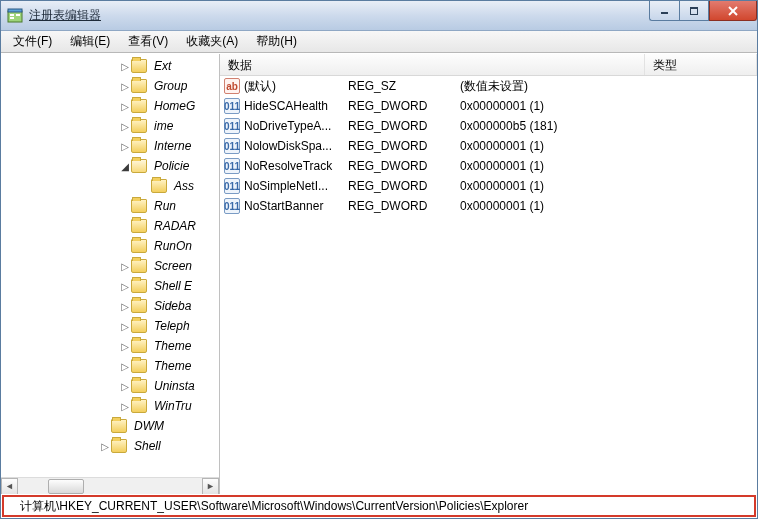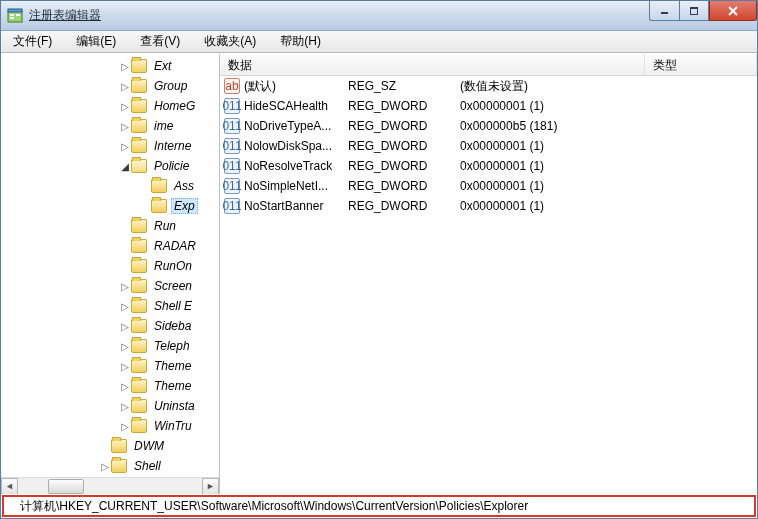--- a/index.html
+++ b/index.html
@@ -7,21 +7,21 @@
   .window { width: 758px; height: 519px; background: #fff; border: 1px solid #5a7ca0; display: flex; flex-direction: column; }
   .titlebar { height: 30px; background: linear-gradient(to bottom, #e8eef7 0%, #cddaec 50%, #b8cbe3 100%); display: flex; align-items: center; padding: 0 0 0 6px; position: relative; border-bottom: 1px solid #8ea7c4; }
   .titlebar .app-icon { width: 16px; height: 16px; margin-right: 6px; }
   .titlebar .title { color: #1f2b3a; text-decoration: underline; }
   .win-controls { position: absolute; right: 0; top: 0; display: flex; height: 20px; }
   .win-btn { width: 30px; height: 20px; border: 1px solid #5a7ca0; border-top: none; display: flex; align-items: center; justify-content: center; font-family: Arial; font-size: 12px; }
   .win-min { background: linear-gradient(#e9eef6,#c7d6ea); border-right:none; border-bottom-left-radius:3px;}
   .win-max { background: linear-gradient(#e9eef6,#c7d6ea);}
   .win-close { width: 48px; background: linear-gradient(#e27b6f,#d1472e); color: #fff; border-color:#8b2f22; border-bottom-right-radius:3px; }
   .win-max .sq { width:8px; height:8px; border:1px solid #2b3f57; border-top-width:2px;}
-  .menubar { height: 22px; background: linear-gradient(#f7f7f7,#e7e7e7); border-bottom: 1px solid #b8b8b8; display: flex; align-items: center; padding: 0 4px; gap: 8px; }
+  .menubar { height: 22px; background: linear-gradient(#f7f7f7,#e7e7e7); border-bottom: 1px solid #b8b8b8; display: flex; align-items: center; padding: 0 4px; gap: 2px; }
   .menubar .menu-item { padding: 2px 8px; cursor: default; }
   .content { flex: 1; display: flex; overflow: hidden; border-top: 1px solid #fff; }
   .tree-pane { width: 219px; height: 100%; overflow: hidden; border-right: 1px solid #c0c0c0; background: #fff; position: relative; display:flex; flex-direction:column;}
   .tree-scroll { flex:1; overflow:hidden; position:relative; }
   .tree { position: absolute; left: 0; top: 0; white-space: nowrap; padding-top:2px;}
   .tree-row { height: 20px; display: flex; align-items: center; }
   .tri { display: inline-block; width: 12px; text-align: center; color: #6b6b6b; font-size: 10px; cursor: default;}
   .tri.open { color:#3b3b3b; }
   .folder { width: 16px; height: 14px; background: linear-gradient(#fff2c4,#f3cf5e); border: 1px solid #c9a93b; border-radius: 1px 1px 2px 2px; position: relative; margin-right: 4px; flex:none;}
   .folder::before { content:''; position:absolute; top:-3px; left:0; width:7px; height:3px; background:#f3cf5e; border:1px solid #c9a93b; border-bottom:none; border-radius:1px 1px 0 0;}
@@ -33,21 +33,21 @@
   .hscroll .track { flex:1; height:17px; position:relative; }
   .hscroll .thumb { position:absolute; left:30px; top:1px; width:36px; height:15px; background:linear-gradient(#fdfdfd,#d9d9d9); border:1px solid #aeaeae; border-radius:2px;}
   .list-pane { flex: 1; background: #fff; overflow: hidden; }
   .list-header { height: 22px; display: flex; background: linear-gradient(#fdfdfd,#efefef); border-bottom: 1px solid #d8d8d8; }
   .list-header .col { padding: 3px 8px; border-right: 1px solid #e2e2e2; }
   .col-name { width: 120px; } .col-type { width: 112px; } .col-data { flex: 1; }
   .list-body .row { height: 20px; display: flex; align-items: center; }
   .list-body .row .c-name { width: 120px; padding-left: 4px; display: flex; align-items: center; overflow:hidden; white-space:nowrap; text-overflow:ellipsis;}
   .list-body .row .c-type { width: 112px; padding-left: 8px; }
   .list-body .row .c-data { flex: 1; padding-left: 8px; }
-  .reg-icon { width: 16px; height: 16px; margin-right: 4px; flex:none; border:1px solid; border-radius:2px; display:flex; align-items:center; justify-content:center; font-size:12px; font-weight:normal; font-family:Arial;}
+  .reg-icon { width: 16px; height: 16px; margin-right: 4px; flex:none; border:1px solid; border-radius:2px; display:flex; align-items:center; justify-content:center; font-size:10px; font-weight:bold; font-family:Arial;}
   .reg-icon.str { background:#fff3f0; border-color:#d08070; color:#c04a30; }
   .reg-icon.dw  { background:#eef4fb; border-color:#7a9bc4; color:#3a6aa8; }
   .statusbar { height: 22px; border: 2px solid #d43a2a; background: #fff; display: flex; align-items: center; padding: 0 16px; margin:1px; }
   .app-icon svg { width:16px; height:16px; }
   .tnm { overflow:hidden; text-overflow:clip; }
   .lvl-spacer { display:inline-block; }
 </style>
 </head>
 <body>
 
@@ -130,26 +130,20 @@
               <span class="folder open"></span>
               <span class="label tnm">Policie</span>
             </div>
             <div class="tree-row">
               <span class="lvl-spacer" style="width: 138px;"></span>
               <span class="tri"></span>
               <span class="folder"></span>
               <span class="label tnm">Ass</span>
             </div>
             <div class="tree-row">
-              <span class="lvl-spacer" style="width: 138px;"></span>
-              <span class="tri"></span>
-              <span class="folder"></span>
-              <span class="label tnm sel">Exp</span>
-            </div>
-            <div class="tree-row">
               <span class="lvl-spacer" style="width: 118px;"></span>
               <span class="tri"></span>
               <span class="folder"></span>
               <span class="label tnm">Run</span>
             </div>
             <div class="tree-row">
               <span class="lvl-spacer" style="width: 118px;"></span>
               <span class="tri"></span>
               <span class="folder"></span>
               <span class="label tnm">RADAR</span>

